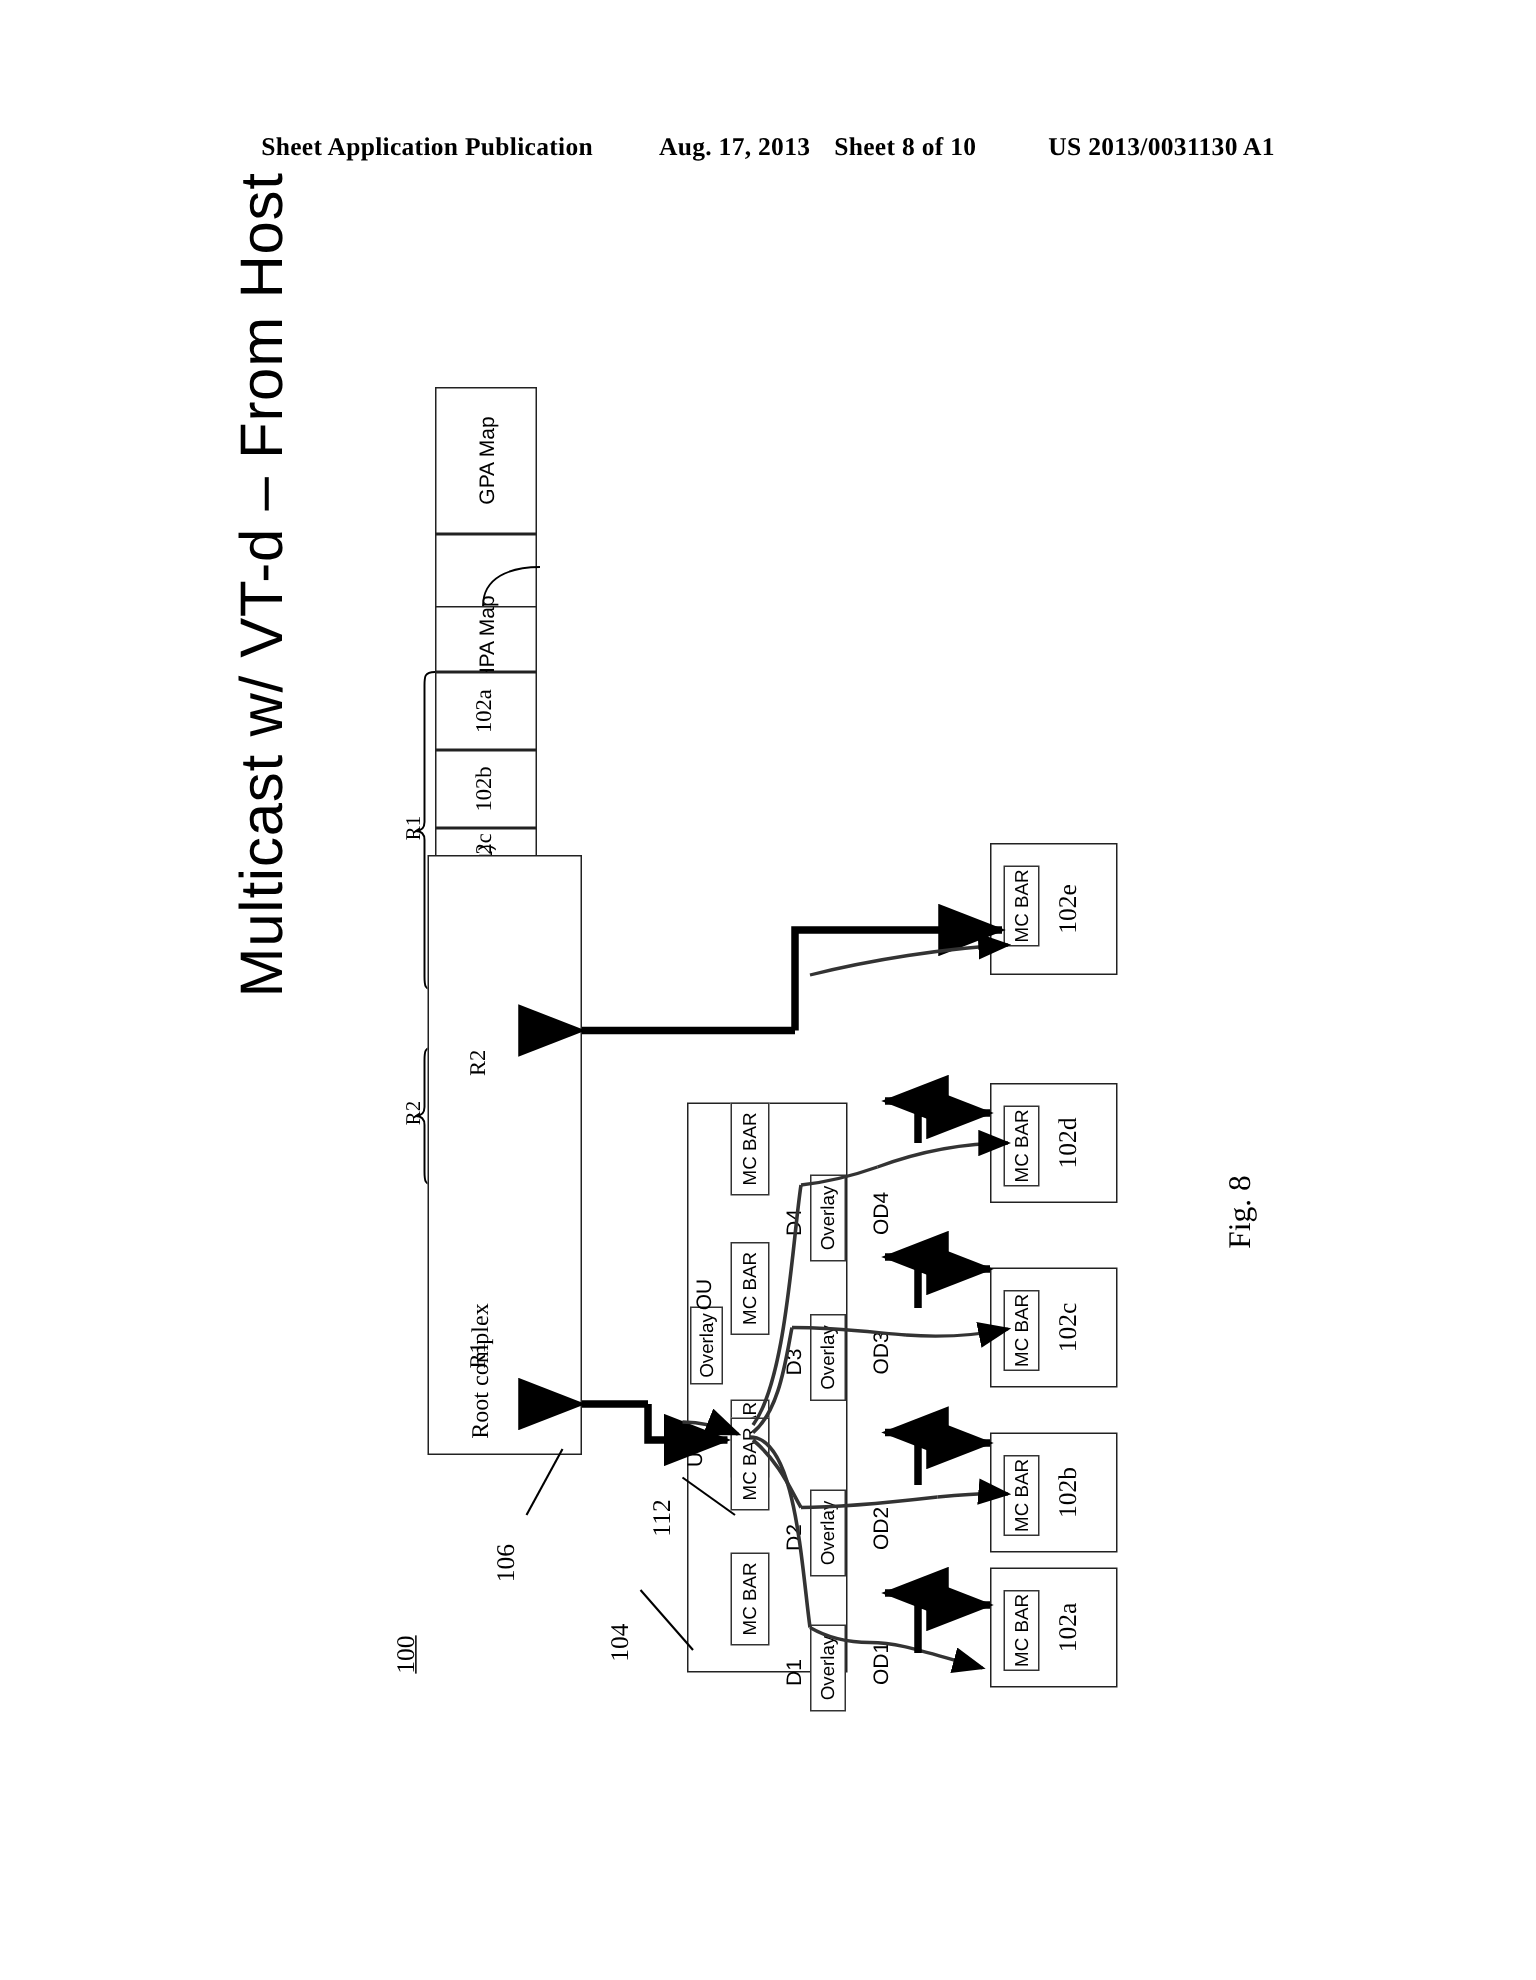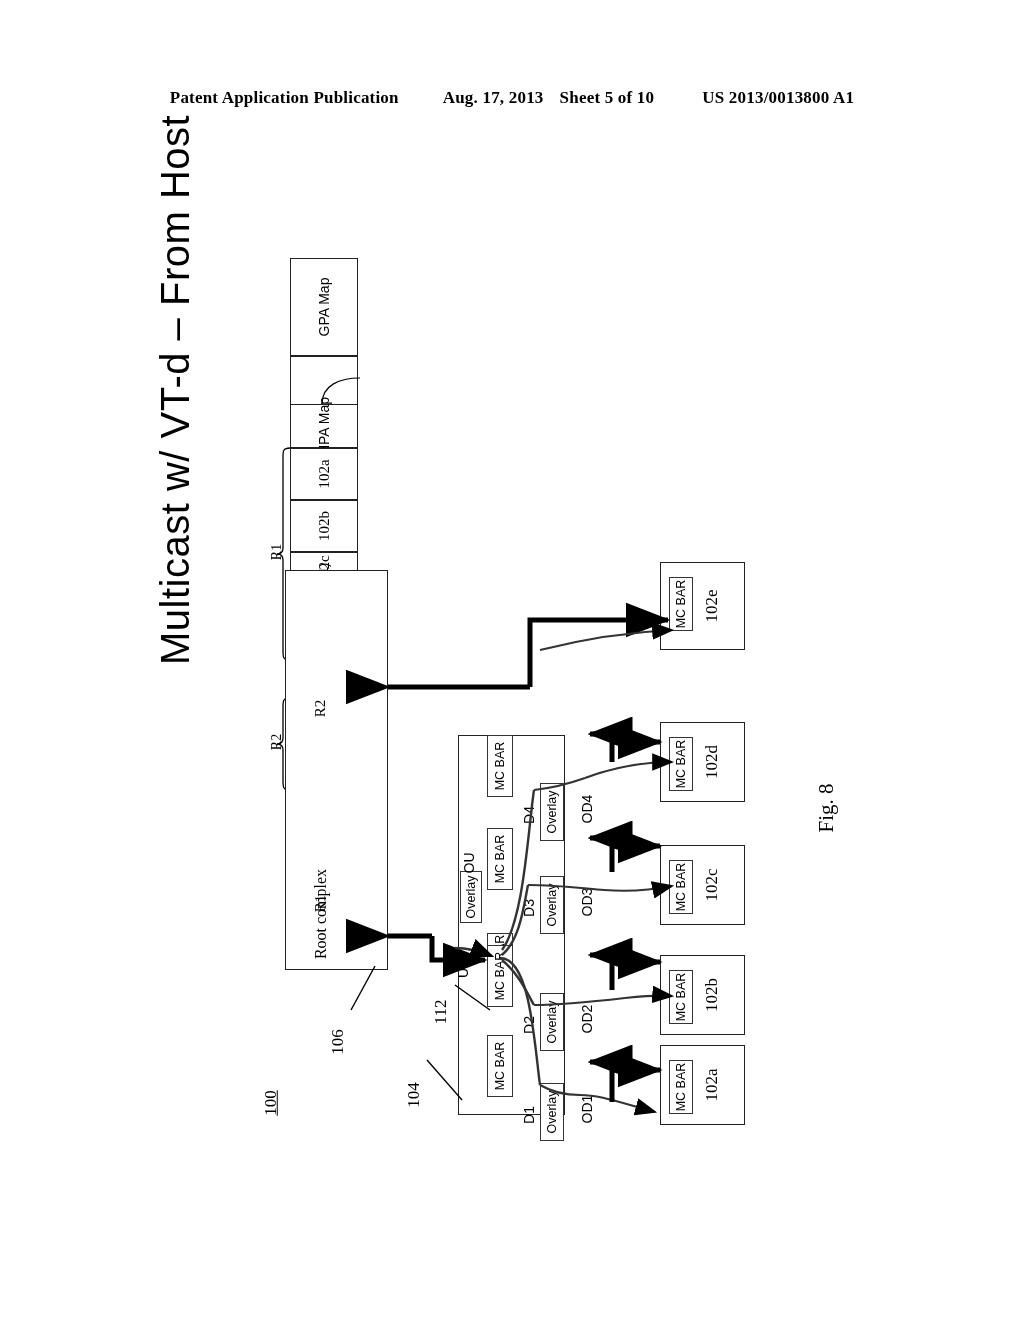--- a/index.html
+++ b/index.html
@@ -72,27 +72,27 @@
     transform:rotate(-90deg);white-space:nowrap;}
   .ref.u{text-decoration:underline;}
 
   svg.wires{position:absolute;left:0;top:0;width:1024px;height:1320px;
     pointer-events:none;}
 </style>
 </head>
 <body>
 
 <div class="pub-header">
-  <span>Patent Application Publication</span>
+  <span>Sheet Application Publication</span>
   <span class="hdr-gap1"></span>
   <span>Aug. 17, 2013</span>
   <span class="hdr-gap2"></span>
-  <span>Sheet 5 of 10</span>
+  <span>Sheet 8 of 10</span>
   <span class="hdr-gap3"></span>
-  <span>US 2013/0013800 A1</span>
+  <span>US 2013/0031130 A1</span>
 </div>
 
 <div class="fig-title">Multicast w/ VT-d – From Host</div>
 <div class="fig-num">Fig. 8</div>
 
 <div class="ref u" style="left:258px;top:1093px;">100</div>
 <div class="ref" style="left:325px;top:1032px;">106</div>
 <div class="ref" style="left:401px;top:1085px;">104</div>
 <div class="ref" style="left:429px;top:1002px;">112</div>
 

